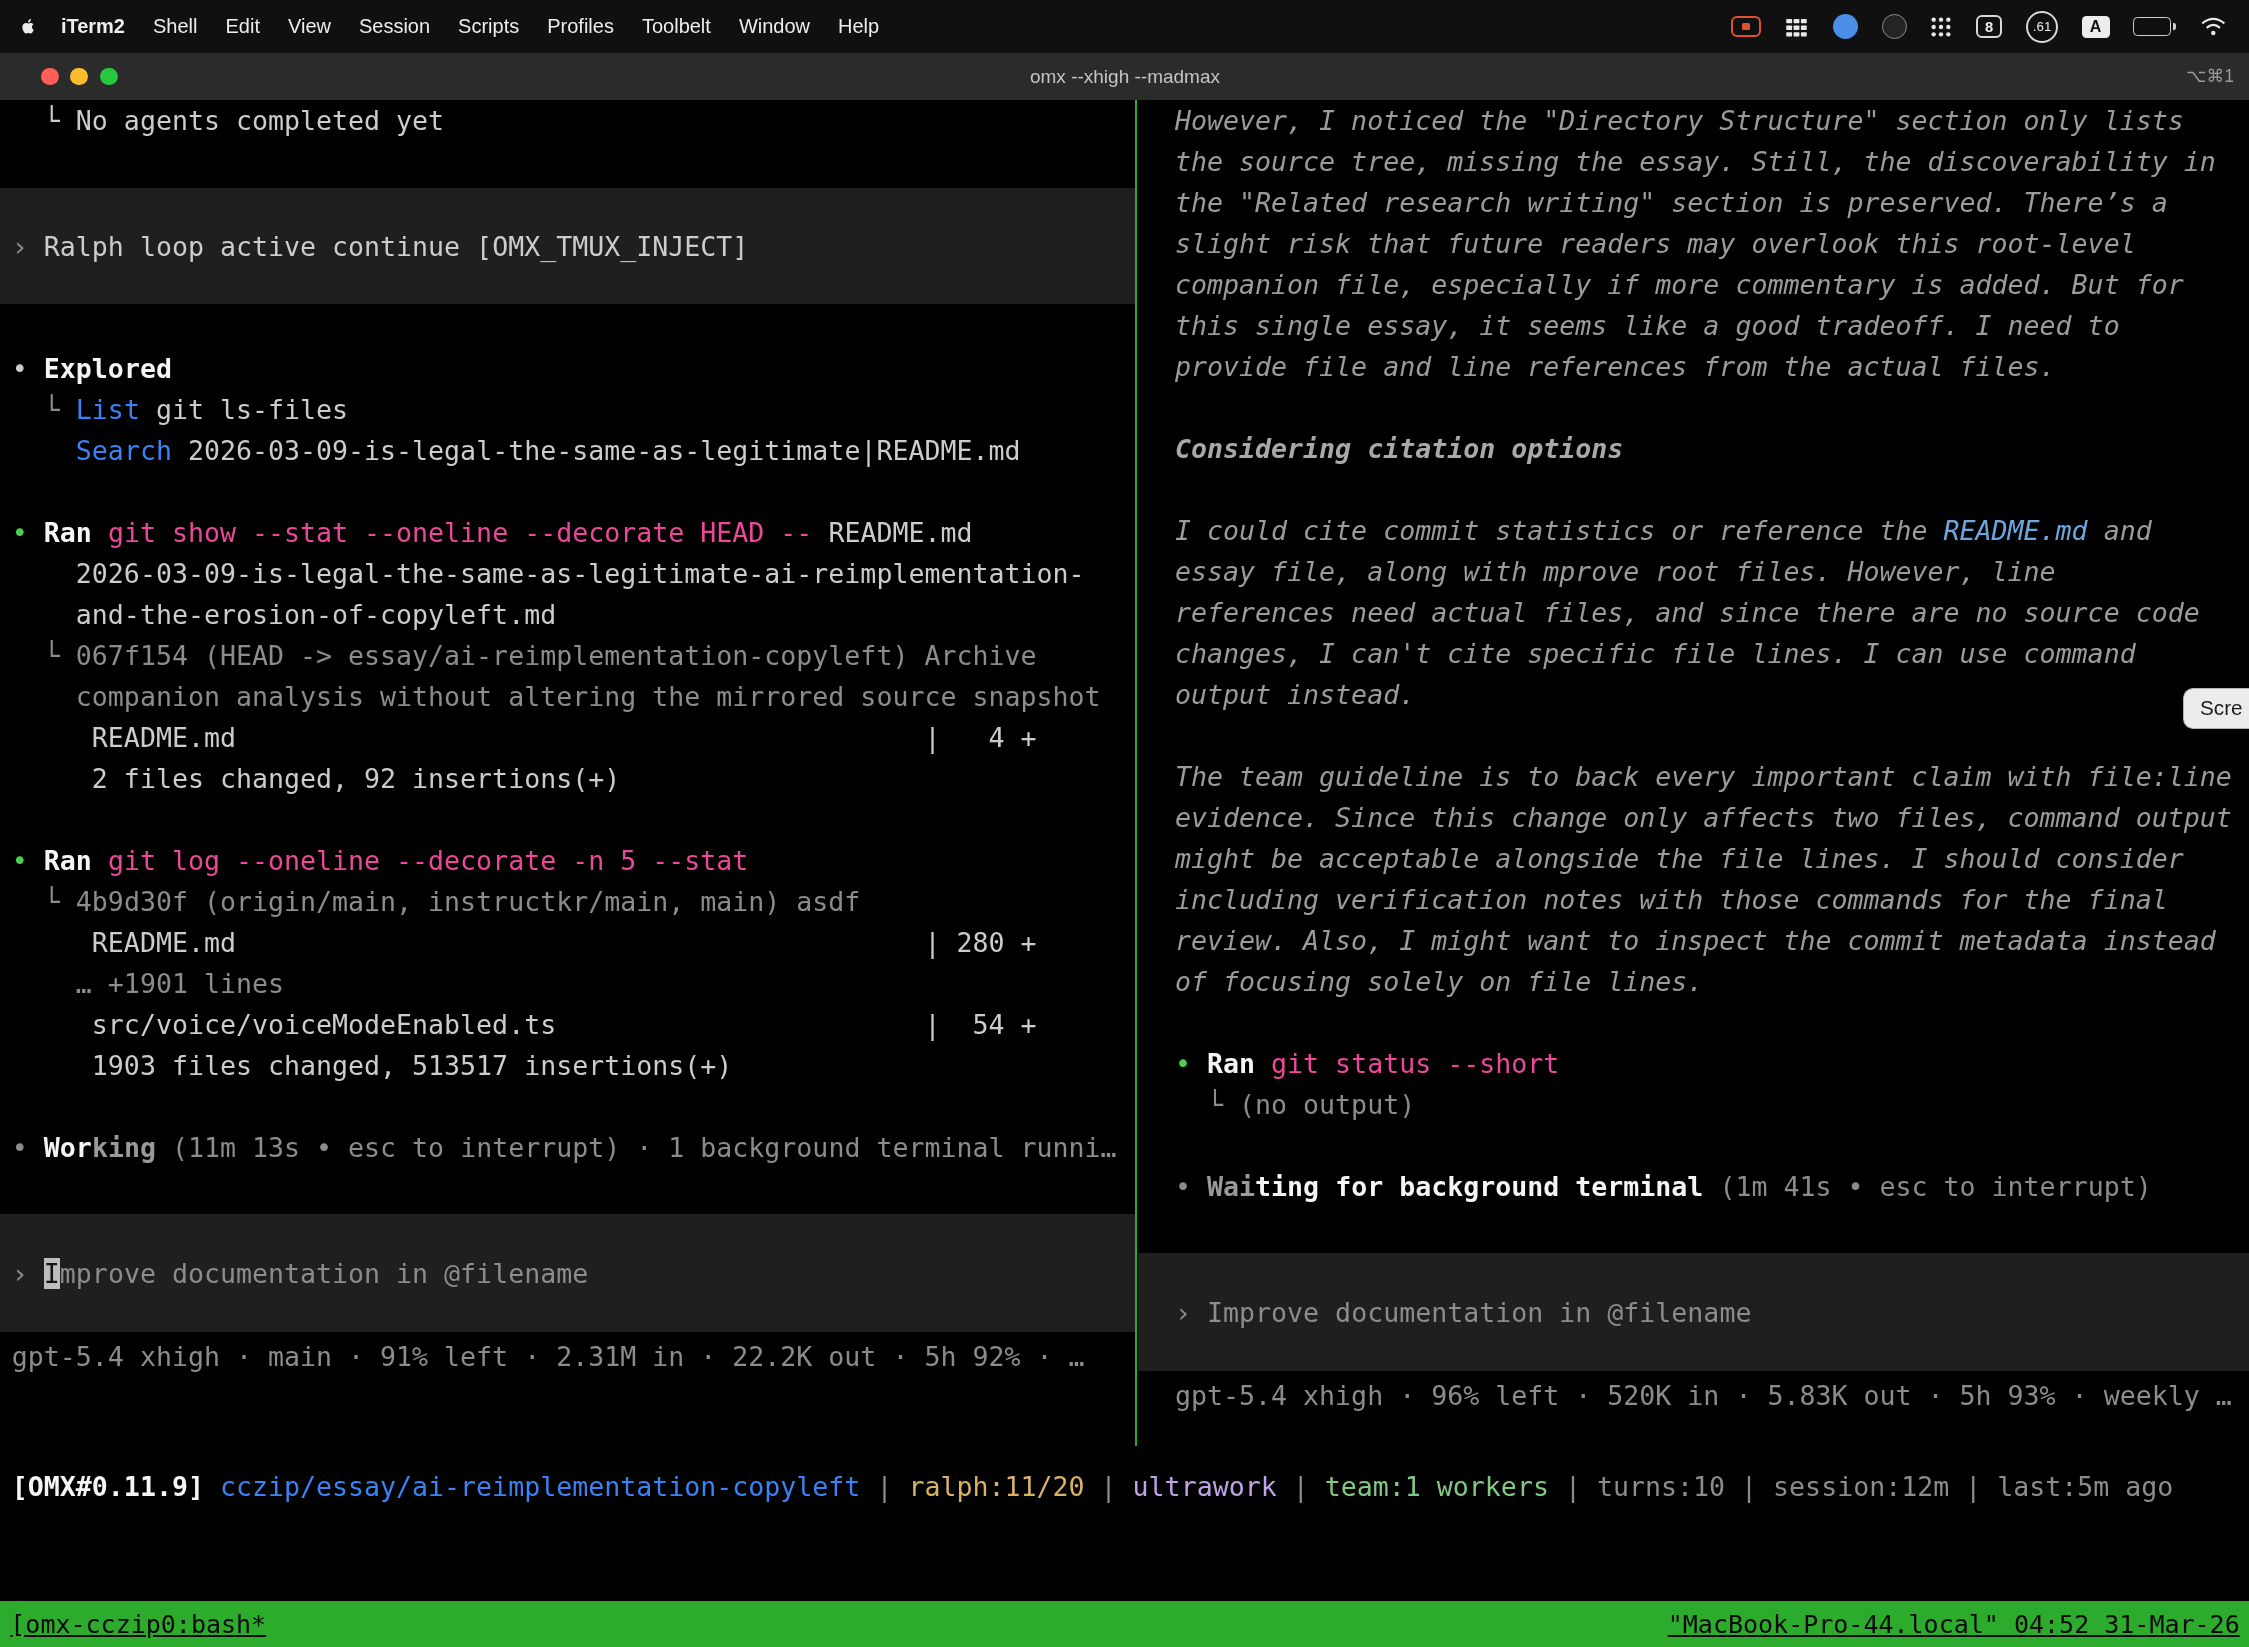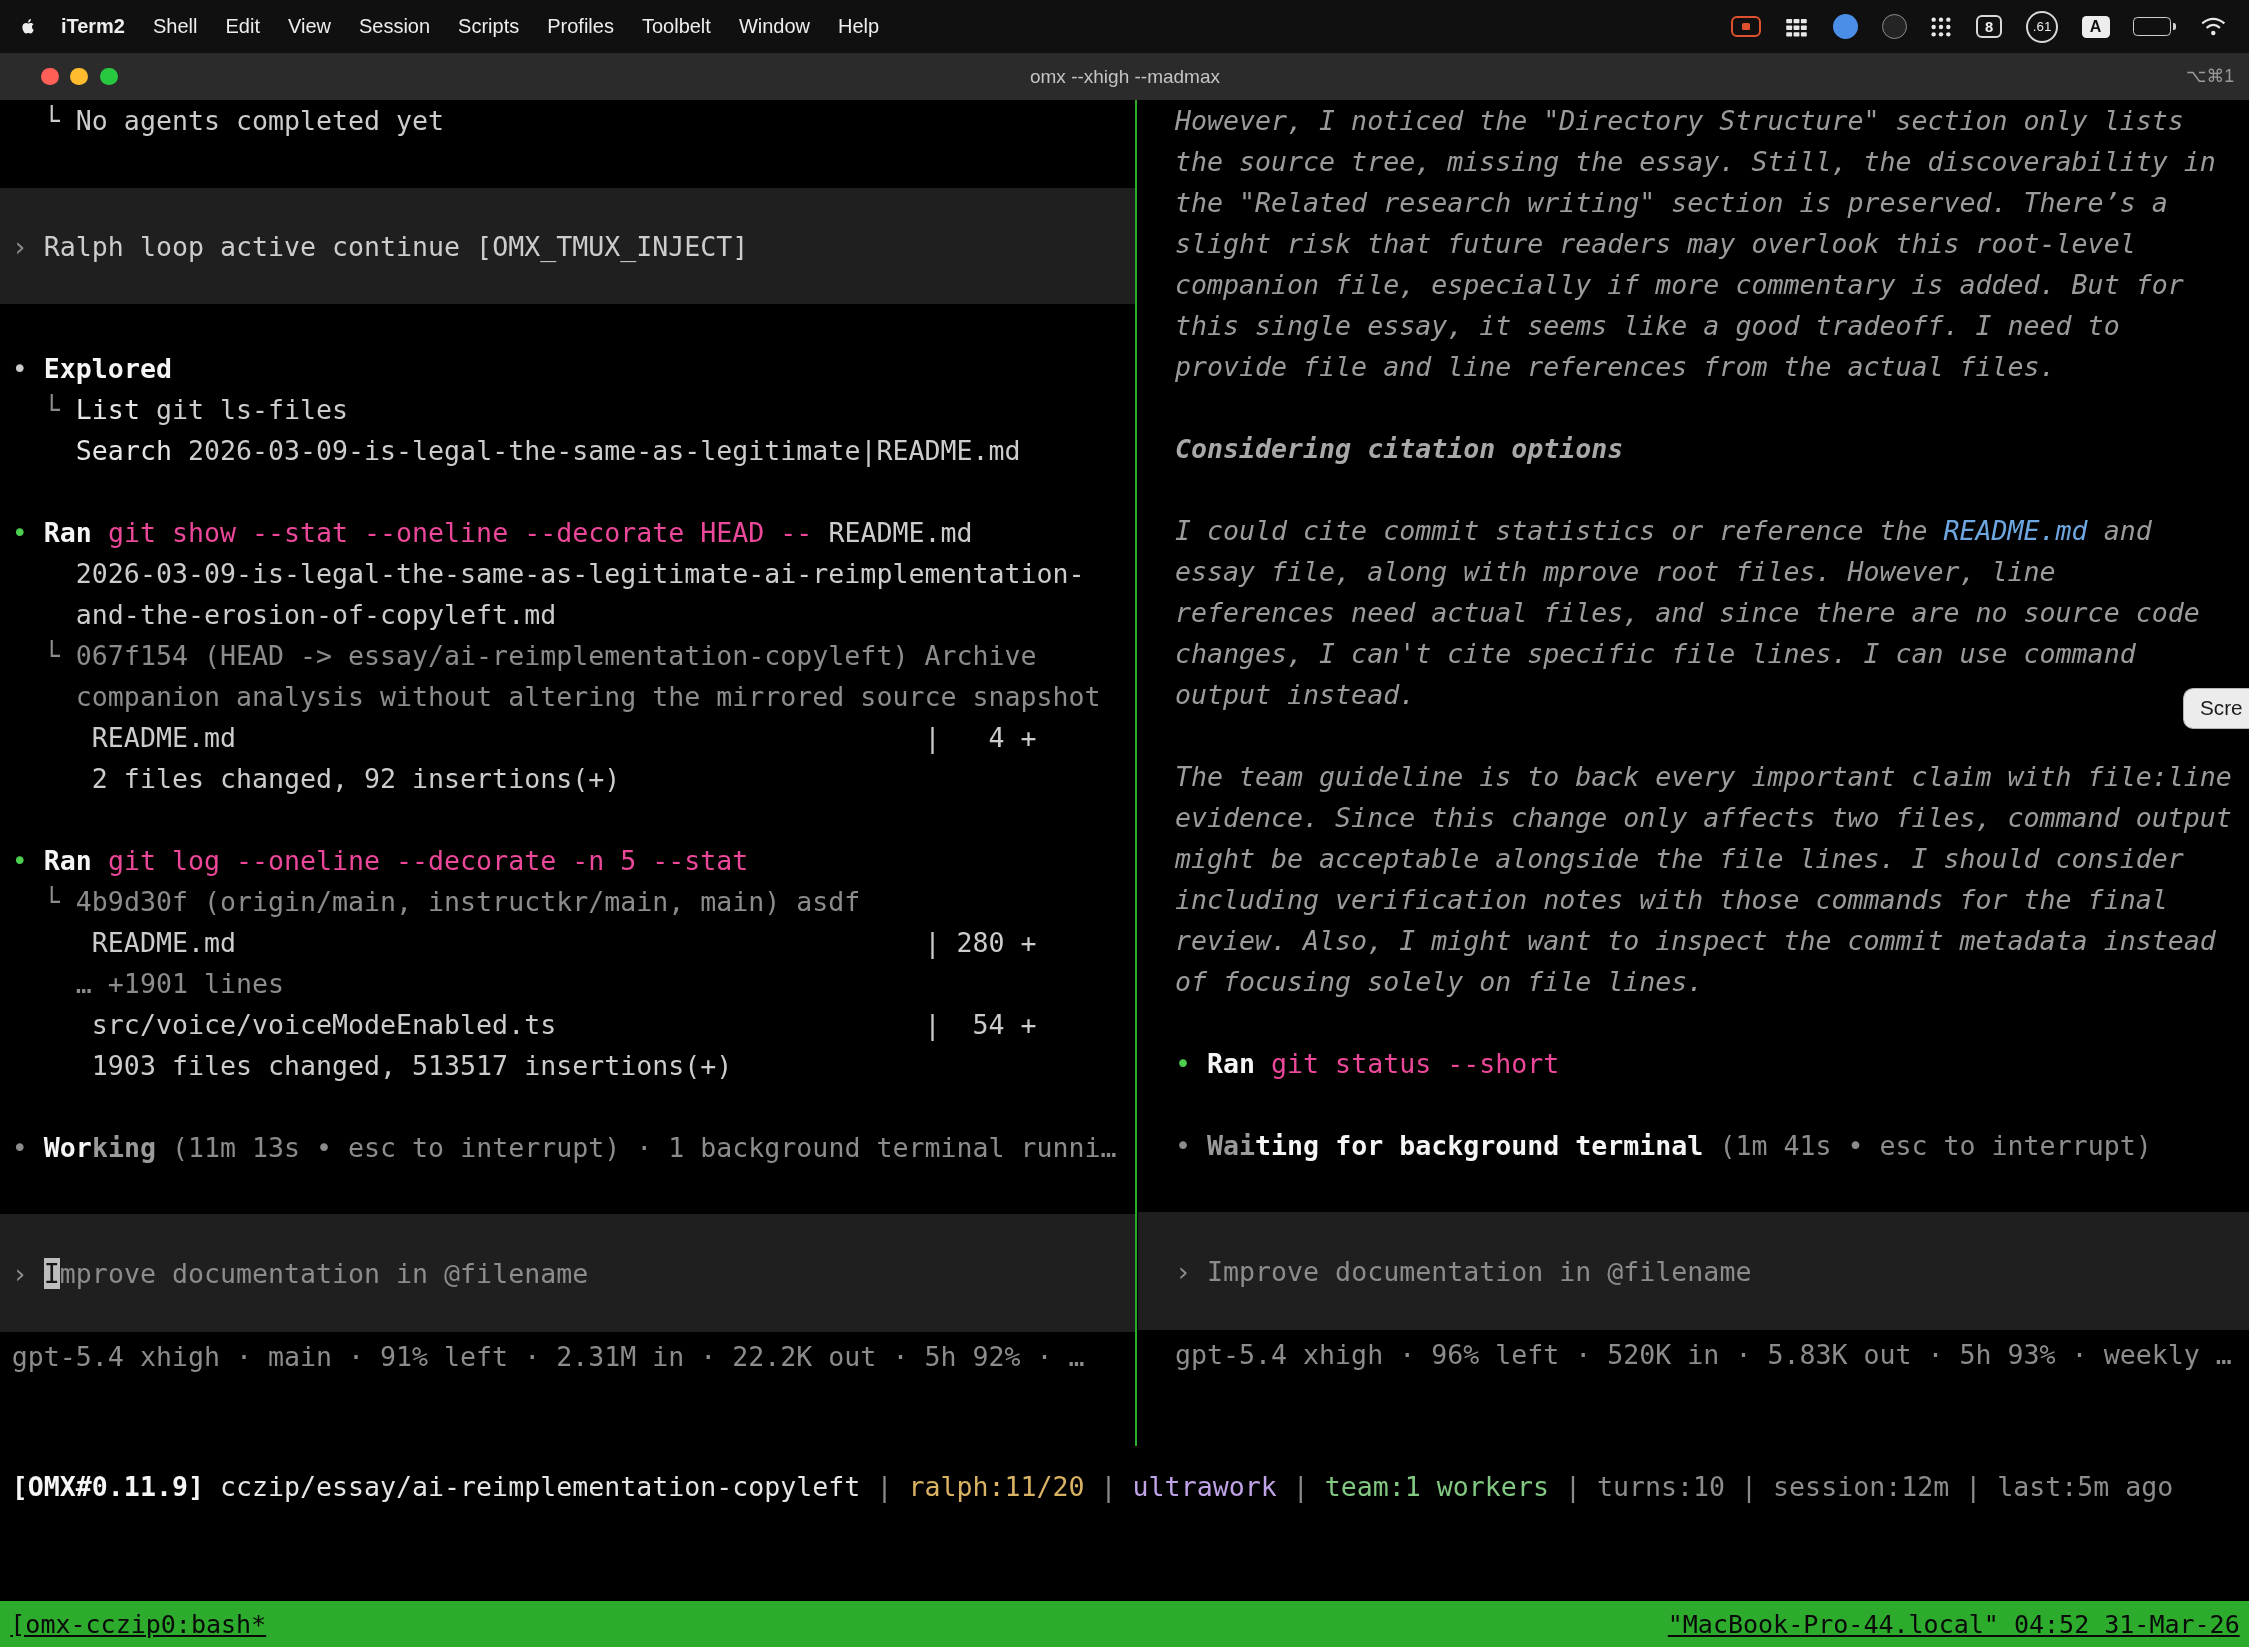--- a/index.html
+++ b/index.html
@@ -49,21 +49,21 @@
   .tmuxbar{position:absolute;left:0;right:0;bottom:0;height:47px;background:#2cab2c;color:#0a0a0a;font-family:"DejaVu Sans Mono",monospace;font-size:25px;display:flex;align-items:center;justify-content:space-between;padding:0 10.3px;box-sizing:border-box;white-space:pre;text-decoration:underline;}
   .pill{position:absolute;right:0;top:588px;background:#ececec;color:#1c1c1c;font-size:20.7px;font-family:"Liberation Sans",sans-serif;padding:7.4px 7.4px 7.4px 16px;border:0.7px solid #b5b5b5;border-right:none;border-radius:10.3px 0 0 10.3px;box-shadow:0 1.5px 5.9px rgba(0,0,0,.5);}
 
   
   .s-d{color:#cccccc;}
   .s-b{color:#f5f5f5;font-weight:bold;}
   .s-g{color:#8c8c8c;}
   .s-dimb{color:#9a9a9a;font-weight:bold;}
   .s-gi{color:#9b9b9b;font-style:italic;}
   .s-gbi{color:#a8a8a8;font-style:italic;font-weight:bold;}
-  .s-blu{color:#e5e5e5;}
+  .s-blu{color:#3b82f6;}
   .s-blui{color:#6ea6e0;font-style:italic;}
   .s-grn{color:#4ece4e;}
   .s-grn2{color:#82c882;}
   .s-pnk{color:#ec4899;}
   .s-yel{color:#d9b264;}
   .s-pur{color:#bfa3e6;}
   .s-cur{background:#bdbdbd;color:#141414;}
 </style>
 </head>
 <body>
@@ -199,20 +199,21 @@
       <div class="row"><span class="s-gi">output instead.</span></div>
       <div class="row"></div>
       <div class="row"><span class="s-gi">The team guideline is to back every important claim with file:line</span></div>
       <div class="row"><span class="s-gi">evidence. Since this change only affects two files, command output</span></div>
       <div class="row"><span class="s-gi">might be acceptable alongside the file lines. I should consider</span></div>
       <div class="row"><span class="s-gi">including verification notes with those commands for the final</span></div>
       <div class="row"><span class="s-gi">review. Also, I might want to inspect the commit metadata instead</span></div>
       <div class="row"><span class="s-gi">of focusing solely on file lines.</span></div>
       <div class="row"></div>
       <div class="row"><span class="s-grn">• </span><span class="s-b">Ran </span><span class="s-pnk">git status --short</span></div>
+      <div class="row"><span class="s-g">  └ </span><span class="s-g">(no output)</span></div>
       <div class="row"></div>
       <div class="row"><span class="s-g">• </span><span class="s-dimb">Wai</span><span class="s-b">ting for background terminal</span><span class="s-g"> (1m 41s • esc to interrupt)</span></div>
       <div class="gap" style="height: 46px;"></div>
       <div class="band" style="height: 118px;"><span class="s-g">› </span><span class="s-g">Improve documentation in @filename</span></div>
       <div class="gap" style="height: 4.4px;"></div>
       <div class="row"><span class="s-g">gpt-5.4 xhigh · 96% left · 520K in · 5.83K out · 5h 93% · weekly …</span></div>
     </div>
 
   <div id="omx-line" class="omxline"><span class="s-b">[OMX#0.11.9] </span><span class="s-blu">cczip/essay/ai-reimplementation-copyleft</span><span class="s-g"> | </span><span class="s-yel">ralph:11/20</span><span class="s-g"> | </span><span class="s-pur">ultrawork</span><span class="s-g"> | </span><span class="s-grn2">team:1 workers</span><span class="s-g"> | </span><span class="s-g">turns:10</span><span class="s-g"> | </span><span class="s-g">session:12m</span><span class="s-g"> | </span><span class="s-g">last:5m ago</span></div>
 

